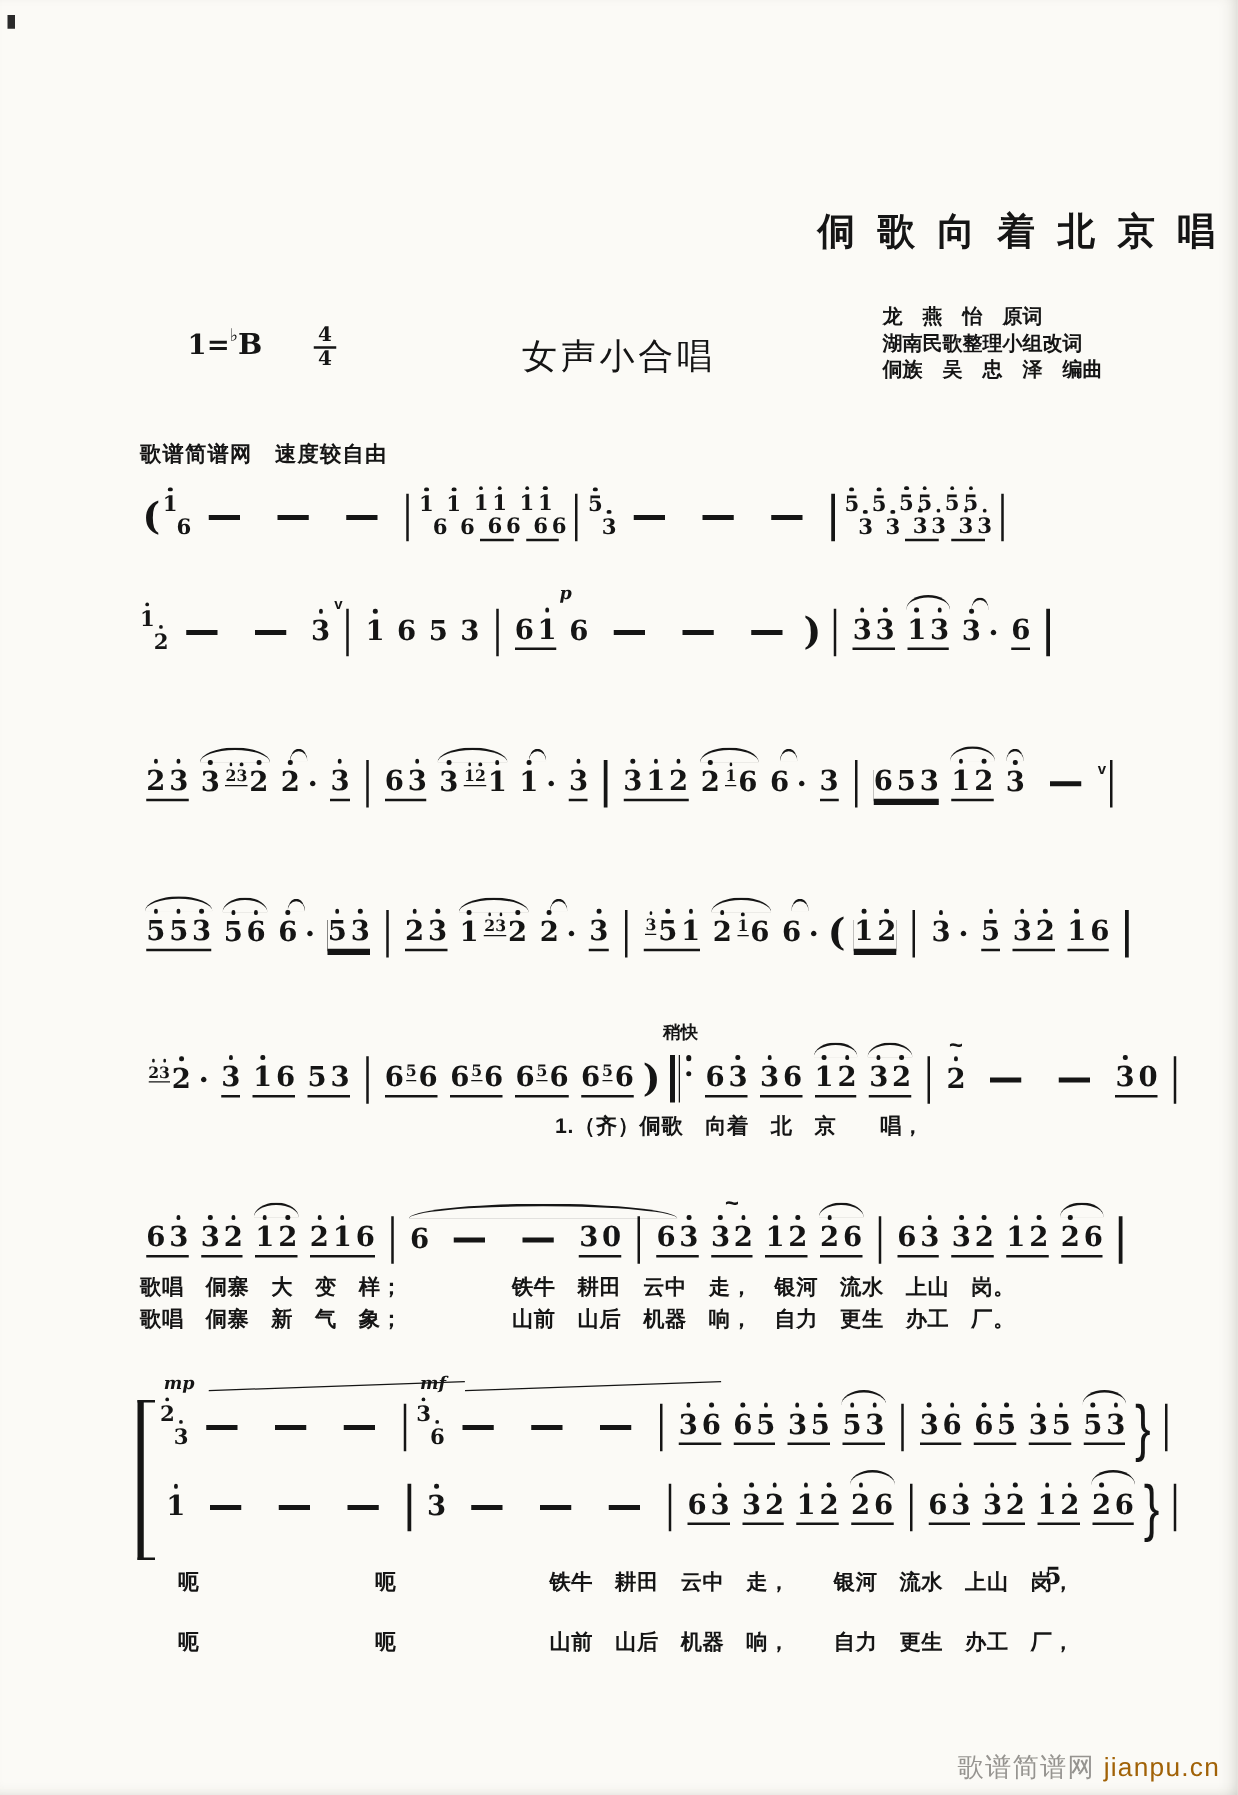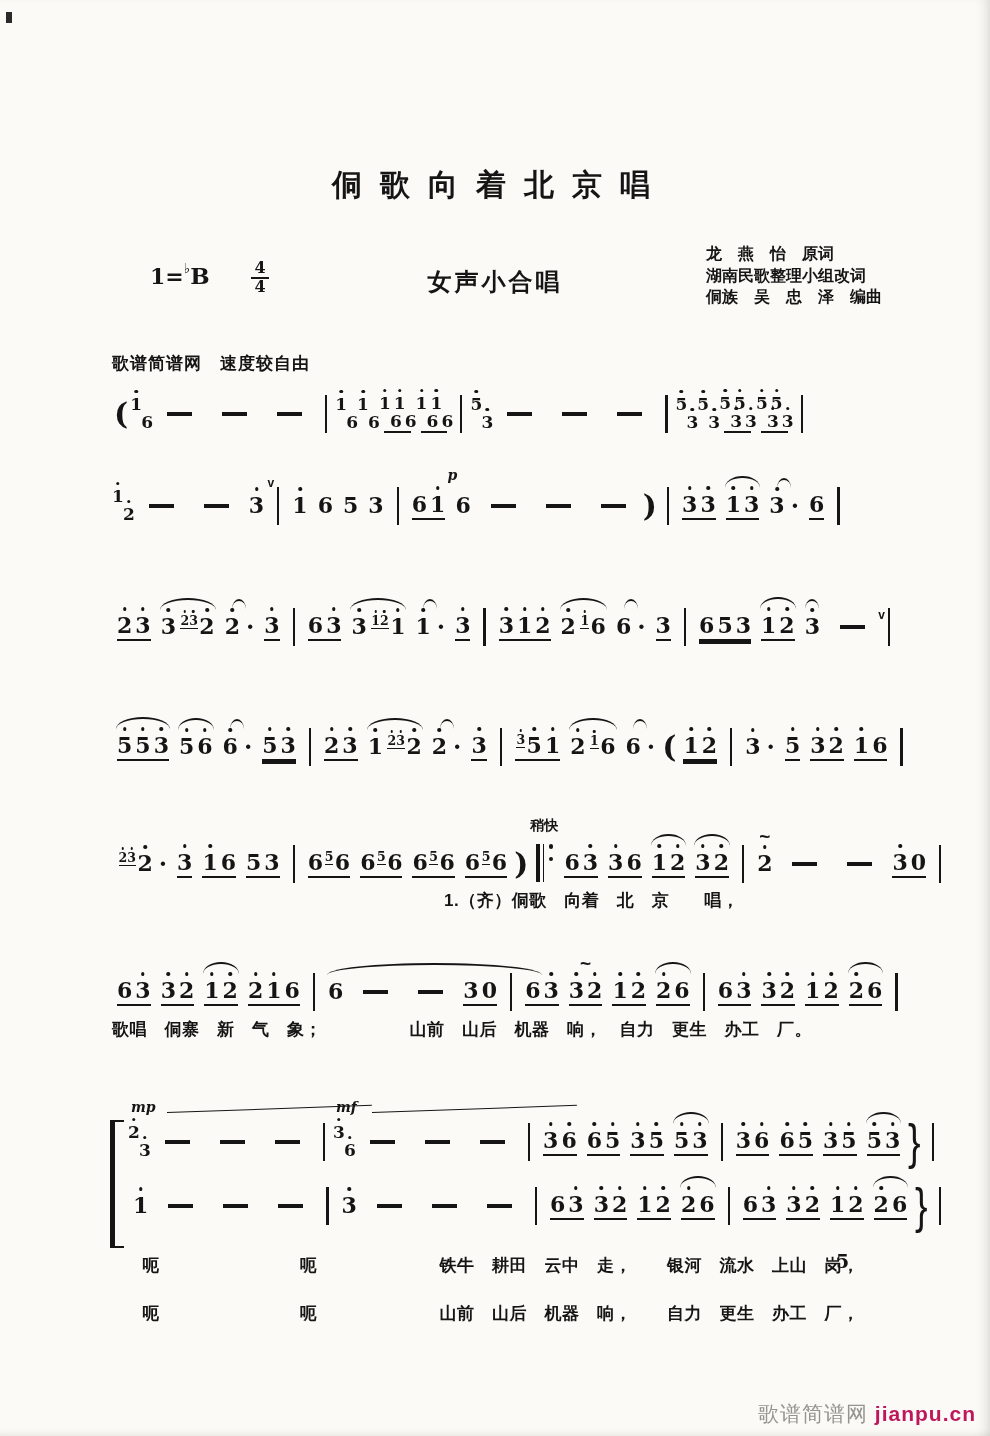--- a/index.html
+++ b/index.html
@@ -1,37 +1,37 @@
 <!DOCTYPE html>
 <html><head>
 <meta charset="utf-8">
 <style>
   html,body{margin:0;padding:0;background:#e9e7e2;}
   .page{position:relative;width:990px;height:1436px;background:#fbfaf6;overflow:hidden;
         font-family:"Liberation Sans",sans-serif;color:#151515;
         box-shadow:inset -10px 0 14px -10px rgba(60,55,45,.25), inset 0 -8px 10px -8px rgba(60,55,45,.12);}
   .speck{position:absolute;left:6px;top:12px;width:6px;height:11px;background:#2a2a2a;}
 
-  .title{position:absolute;top:165px;left:0;width:100%;margin:0;text-align:center;
+  .title{position:absolute;top:165px;left:0;width:100%;margin:0;text-align:right;
          font-size:30px;font-weight:900;letter-spacing:18px;padding-left:10px;box-sizing:border-box;}
   .keysig{position:absolute;left:150px;top:260px;font-family:"DejaVu Serif",serif;font-weight:700;font-size:22px;}
   .keysig .flat{font-size:14px;position:relative;top:-2px;}
   .keysig .tonic{font-size:23px;}
   .frac{display:inline-flex;flex-direction:column;align-items:center;margin-left:34px;vertical-align:middle;
         font-size:16px;line-height:1.05;}
   .frac b{padding:0 3px;}
   .frac b:first-child{border-bottom:2px solid #151515;}
   .ensemble{position:absolute;left:0;width:100%;top:266px;text-align:center;
-            font-size:24px;font-weight:700;letter-spacing:3px;}
+            font-size:28px;font-weight:400;letter-spacing:3px;}
   .credits{position:absolute;right:108px;top:243px;text-align:left;font-size:16px;font-weight:700;line-height:1.35;}
   .tempo{position:absolute;left:112px;top:352px;font-size:17px;font-weight:700;letter-spacing:1px;}
   .pagenum{position:absolute;left:836px;top:1250px;font-size:19px;font-weight:700;font-family:"DejaVu Serif",serif;}
   .watermark{position:absolute;right:14px;bottom:8px;font-size:21px;letter-spacing:1px;}
   .wm-site{color:#969490;}
-  .wm-url{color:#be185d;font-weight:700;margin-top:26px;}
+  .wm-url{color:#a16207;font-weight:400;margin-top:26px;}
 
   
   #score{position:absolute;left:112px;top:388px;width:776px;}
   .sys{position:absolute;left:0;width:100%;}
   .sys0{top:0;} .sys1{top:92px;} .sys2{top:213px;} .sys3{top:333px;}
   .sys4{top:450px;} .sys5{top:578px;} .sys6{top:728px;}
   .vrow{display:flex;align-items:center;height:52px;}
   .sys6 .vrow{margin-bottom:12px;}
   .sys.braced{padding-left:16px;box-sizing:border-box;}
   .brace{position:absolute;left:-2px;top:4px;height:124px;width:9px;
@@ -1079,20 +1079,21 @@
                 <span class="nd">2<span class="da"></span></span>
               </span>
               <span class="unit">
                 <span class="nd">6</span>
               </span>
             </span>
             <span class="arc"></span>
           </span>
           <span class="bar"></span>
         </div>
+        <div class="lyr">歌唱　侗寨　大　变　样；　　　　　铁牛　耕田　云中　走，　银河　流水　上山　岗。</div>
         <div class="lyr">歌唱　侗寨　新　气　象；　　　　　山前　山后　机器　响，　自力　更生　办工　厂。</div>
       </div>
       <div class="sys sys6 braced">
         <div class="brace"></div>
         <div class="vrow">
           <span class="tok">
             <span class="grp">
               <span class="stack">
                 <span class="sub">
                   <span class="nd">2<span class="da"></span></span>

